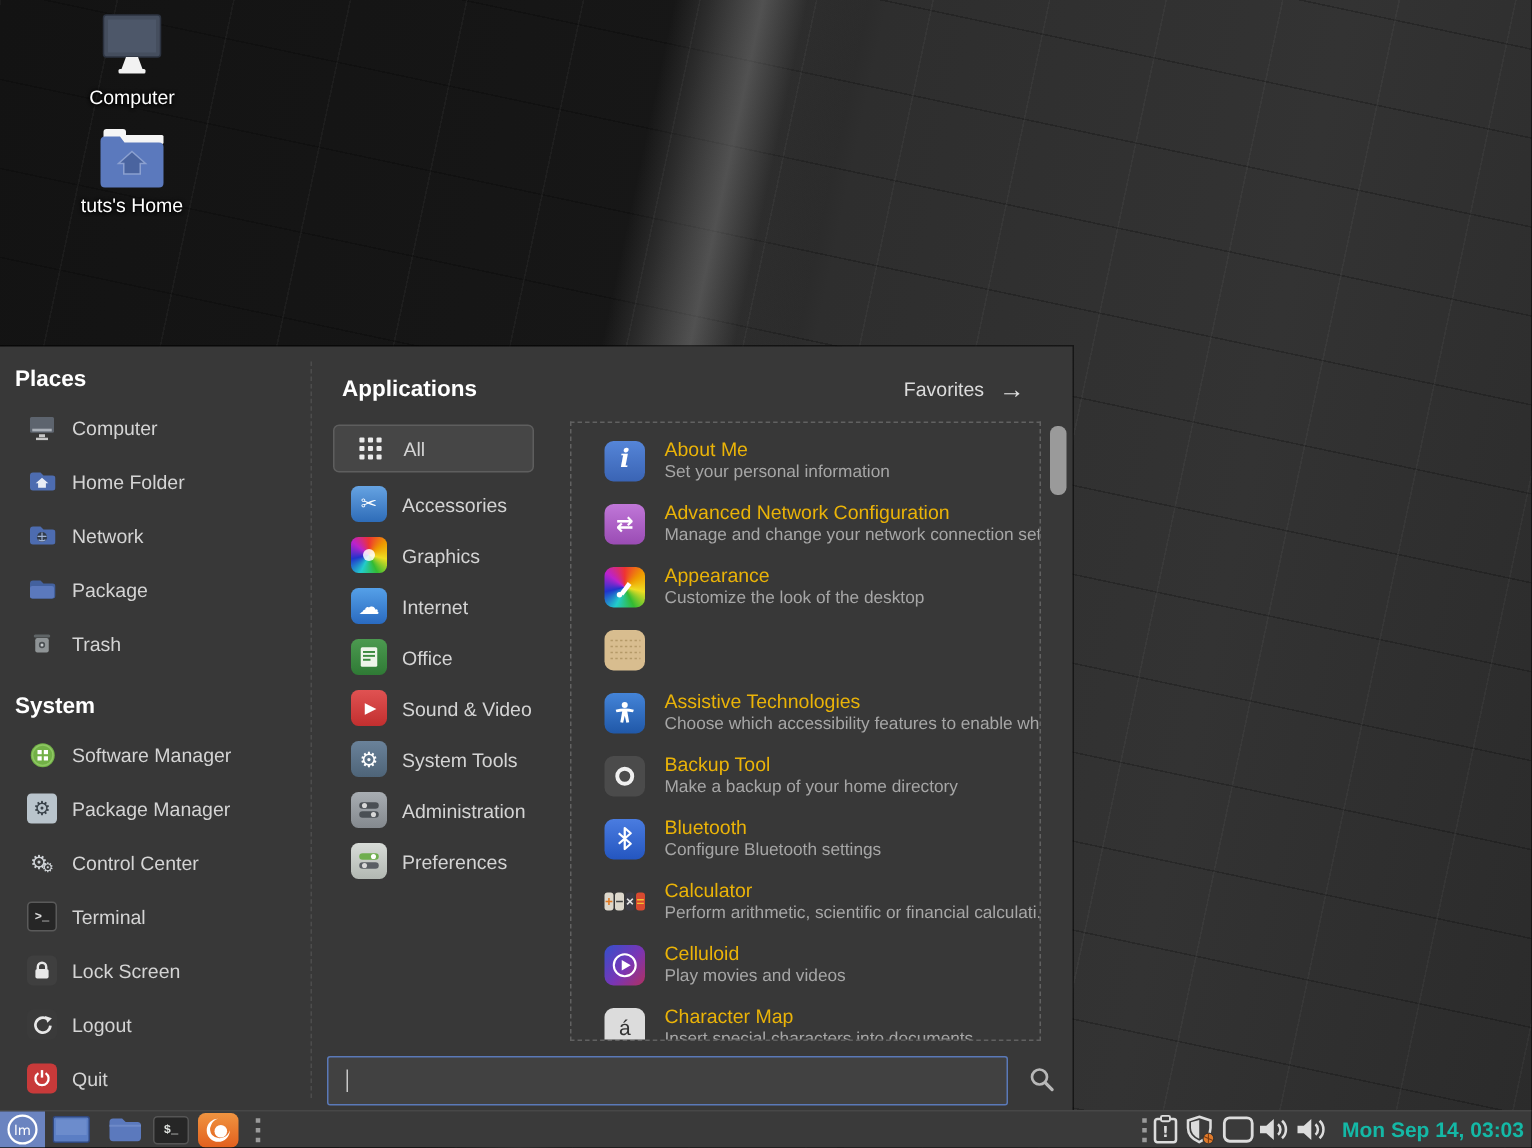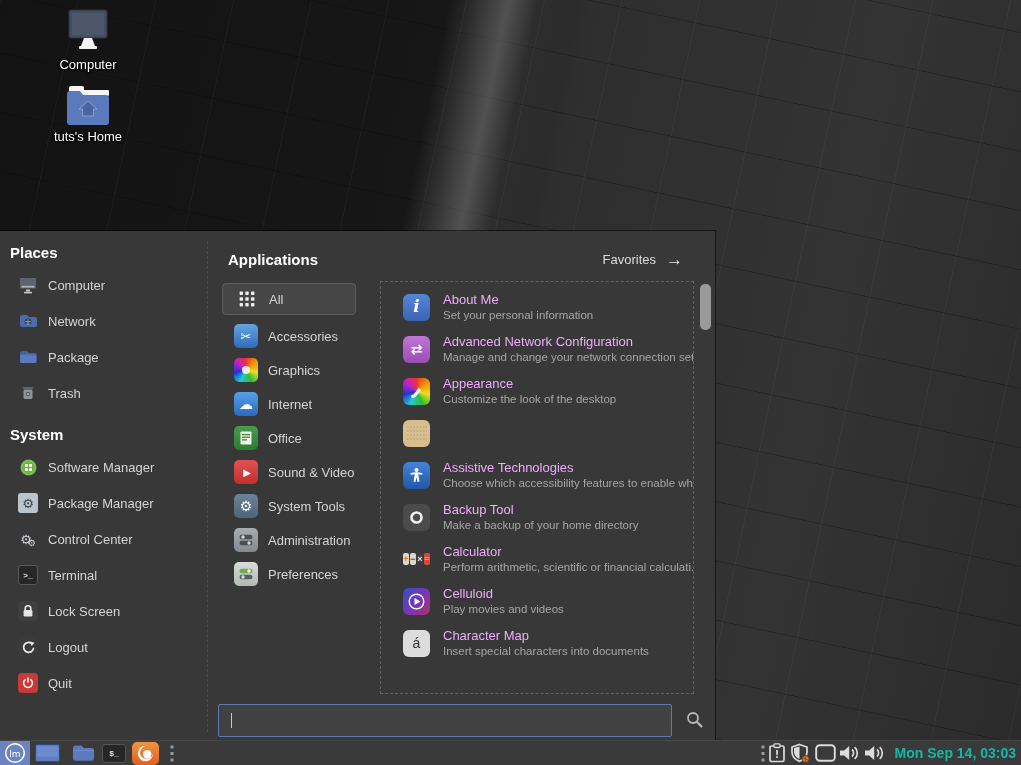--- a/index.html
+++ b/index.html
@@ -30,21 +30,21 @@
   .cat-list{margin-top:13px;}
   .crow{display:flex; align-items:center; height:34px; width:134px; padding-left:12px; font-size:13px; color:#d4d4d4; cursor:default;}
   .crow.selected{height:32px; background:#464646; border:1px solid #5e5e5e; border-radius:4px; margin-bottom:4px;}
   .crow .ic{width:24px; height:24px; margin-right:10px; display:flex; align-items:center; justify-content:center; flex:none;}
   .fav{position:absolute; top:21px; right:32px; display:flex; align-items:flex-end; gap:10px; color:#dcdcdc; font-size:13px; cursor:default;}
   .fav .ar{font-size:17px; line-height:14px; color:#e2e2e2;}
   .applist{position:absolute; left:380px; top:50px; width:314px; height:413px; border:1px dashed #616161; padding:4px 0 0 22px; overflow:hidden;}
   .arow{display:flex; align-items:center; height:42px; cursor:default;}
   .arow .ic{width:27px; height:27px; margin-right:13px; display:flex; align-items:center; justify-content:center; flex:none;}
   .atxt{display:flex; flex-direction:column; min-width:0;}
-  .aname{font-size:13px; line-height:16px; color:#f0abfc; white-space:nowrap;}
+  .aname{font-size:13px; line-height:16px; color:#eab308; white-space:nowrap;}
   .adesc{font-size:11.5px; line-height:14px; color:#a6a6a6; white-space:nowrap;}
   .sb-track{position:absolute; left:700px; top:52px; width:11px; height:409px;}
   .sb-thumb{position:absolute; left:0; top:1px; width:11px; height:46px; background:#9a9a9a; border-radius:5px;}
   .search{position:absolute; left:218px; top:473px; width:454px; height:33px; background:#414141; border:1px solid #5a79b8; border-radius:2px;}
   .search input{position:absolute; inset:0; width:100%; height:100%; background:transparent; border:none; outline:none; color:#e8e8e8; font-size:13px; padding:0 10px; font-family:inherit;}
   .caret{position:absolute; left:12px; top:8px; width:1px; height:15px; background:#c8c8c8;}
   .mag{position:absolute; left:685px; top:479px; width:18px; height:18px; display:flex; align-items:center; justify-content:center;}
   
   .panel{position:absolute; left:0; top:740px; width:1021px; height:25px; background:#3a3a3a; border-top:1px solid #474747; display:flex; align-items:center;}
   .pleft{display:flex; align-items:center; height:100%;}
@@ -134,20 +134,29 @@
               <svg width="18" height="17" viewBox="0 0 18 17">
                 <rect x="1" y="1" width="16" height="10.5" rx="1" fill="#5d646e"></rect>
                 <rect x="2.5" y="8.8" width="13" height="1.8" fill="#aab0b8"></rect>
                 <rect x="7" y="12.5" width="4" height="2" fill="#c8c8c8"></rect>
                 <rect x="5" y="14.8" width="8" height="1.6" fill="#c8c8c8"></rect>
               </svg>
             </span>
             <span>Computer</span>
           </div>
           <div class="srow">
+            <span class="ic ic-home-folder-icon" data-icon="home-folder-icon">
+              <svg width="18" height="15" viewBox="0 0 18 15">
+                <path d="M1 3 q0-2 2-2 h5 l2 2 h6 q2 0 2 2 v6 q0 2 -2 2 h-13 q-2 0 -2-2 z" fill="#4d6cb0"></path>
+                <path d="M9 4.5 l4.2 3.6 h-1.6 v3 h-5.2 v-3 h-1.6 z" fill="#e8ecf5"></path>
+              </svg>
+            </span>
+            <span>Home Folder</span>
+          </div>
+          <div class="srow">
             <span class="ic ic-network-icon" data-icon="network-icon">
               <svg width="18" height="15" viewBox="0 0 18 15">
                 <path d="M1 3 q0-2 2-2 h5 l2 2 h6 q2 0 2 2 v6 q0 2 -2 2 h-13 q-2 0 -2-2 z" fill="#4d6cb0"></path>
                 <circle cx="9" cy="8" r="3.4" fill="#313b4a"></circle>
                 <path d="M6 7.6 h6 M9 5 v6 M6.7 9.8 a4 4 0 0 0 4.6 0" stroke="#9fb3d6" stroke-width=".8" fill="none"></path>
               </svg>
             </span>
             <span>Network</span>
           </div>
           <div class="srow">
@@ -380,20 +389,31 @@
             <svg width="15" height="15">
               <circle cx="7.5" cy="7.5" r="5" fill="none" stroke="#f0f0f0" stroke-width="2.6"></circle>
             </svg>
           </span>
           <span class="atxt">
             <span class="aname">Backup Tool</span>
             <span class="adesc">Make a backup of your home directory</span>
           </span>
         </div>
         <div class="arow">
+          <span class="ic ic-bluetooth-icon" data-icon="bluetooth-icon">
+            <svg width="11" height="16" viewBox="0 0 11 16">
+              <path d="M1.5 4.5 L9.5 11.5 L5.5 15 L5.5 1 L9.5 4.5 L1.5 11.5" fill="none" stroke="#fff" stroke-width="1.5" stroke-linejoin="round"></path>
+            </svg>
+          </span>
+          <span class="atxt">
+            <span class="aname">Bluetooth</span>
+            <span class="adesc">Configure Bluetooth settings</span>
+          </span>
+        </div>
+        <div class="arow">
           <span class="ic ic-calculator-icon" data-icon="calculator-icon">
             <span class="cq a">+</span>
             <span class="cq b">−</span>
             <span class="cq c">×</span>
             <span class="cq d">=</span>
           </span>
           <span class="atxt">
             <span class="aname">Calculator</span>
             <span class="adesc">Perform arithmetic, scientific or financial calculati...</span>
           </span>

